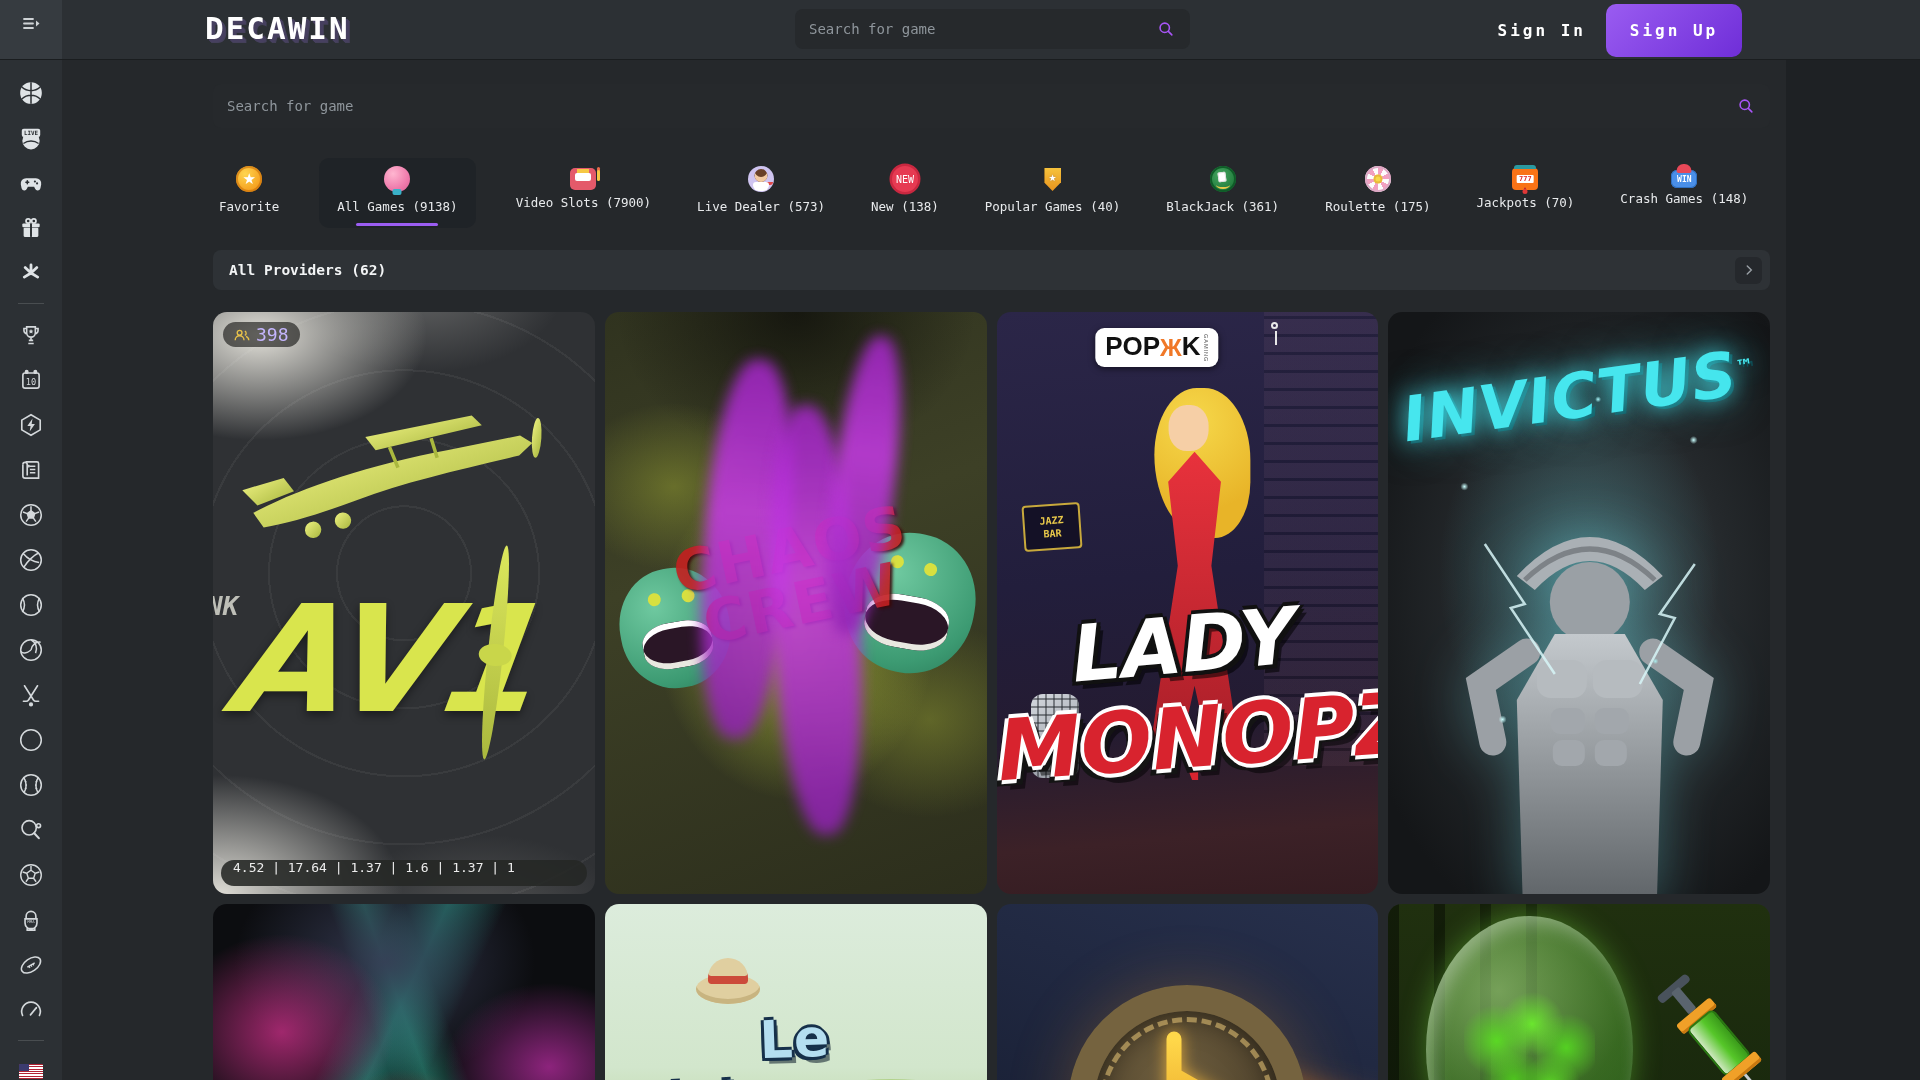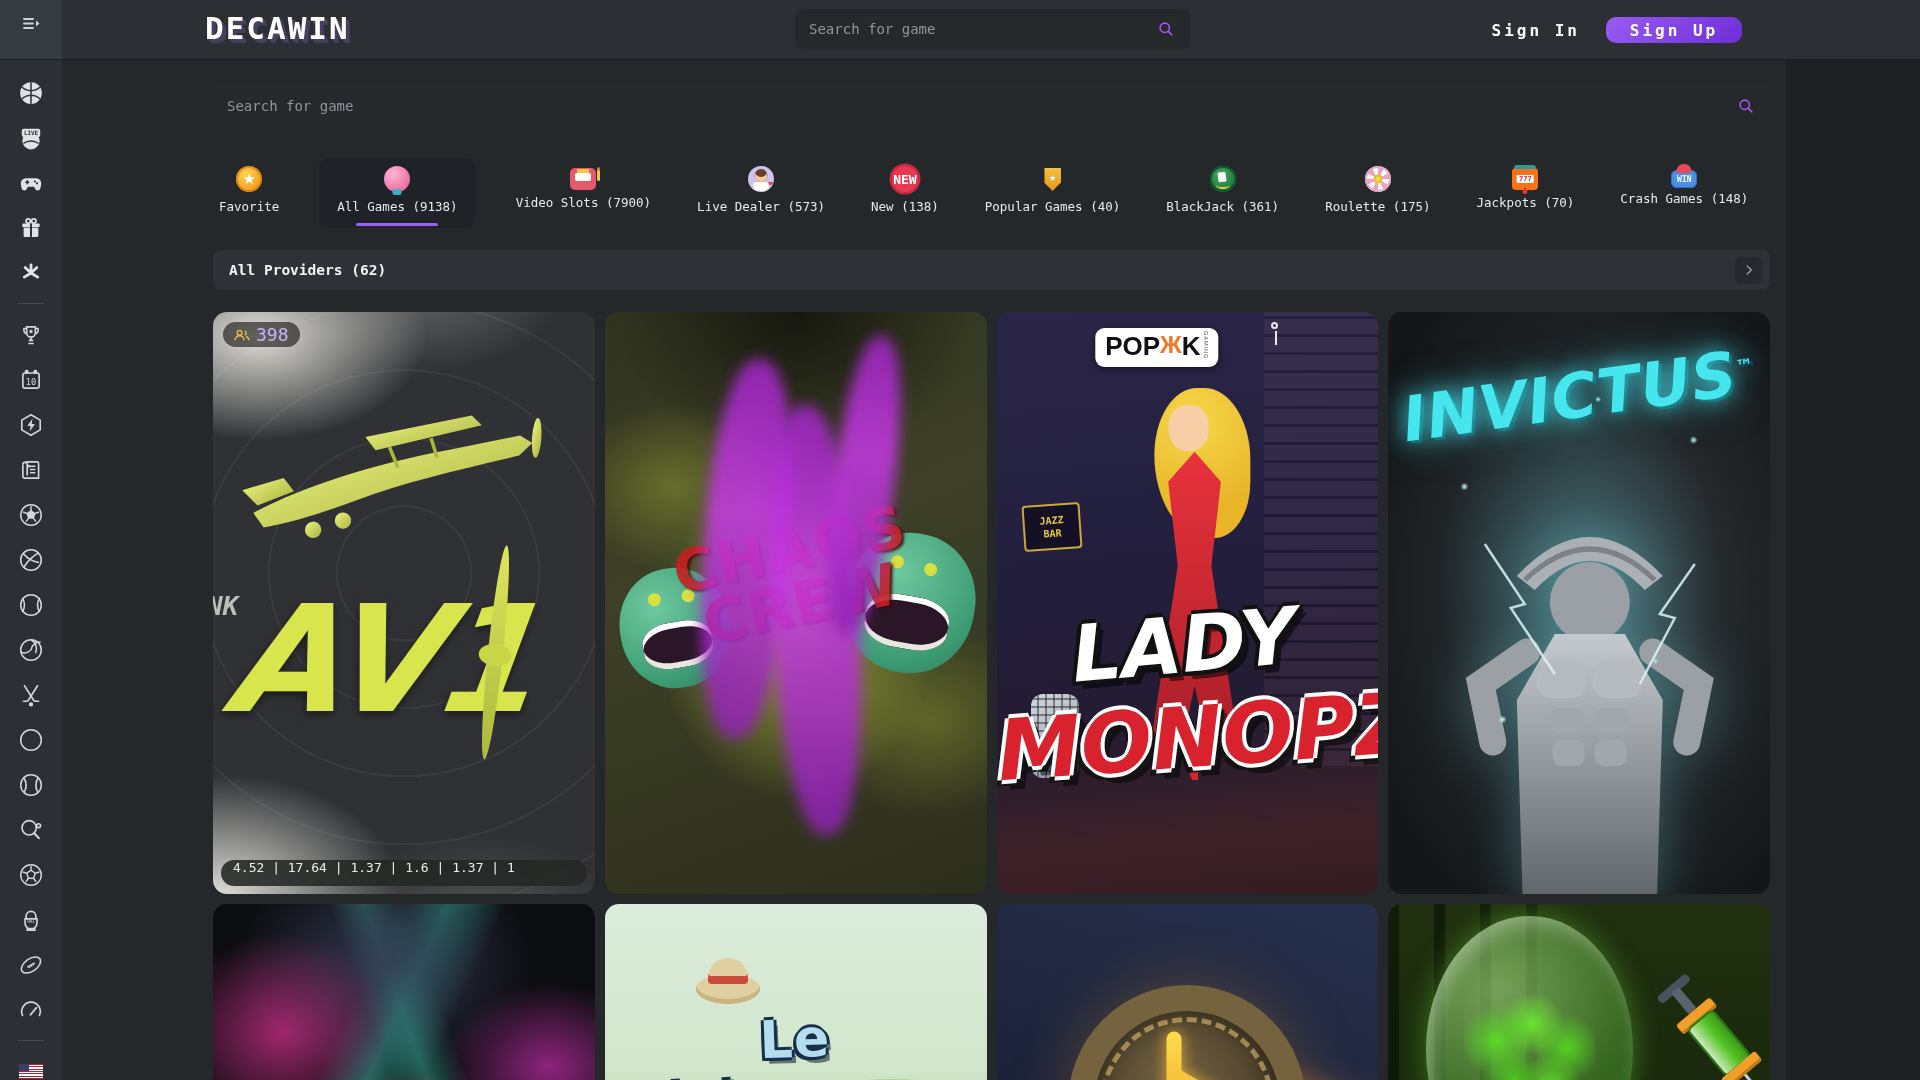--- a/index.html
+++ b/index.html
@@ -5,23 +5,23 @@
   *{margin:0;padding:0;box-sizing:border-box}
   html,body{width:1920px;height:1080px;overflow:hidden;background:#1e2124;font-family:"DejaVu Sans Mono",monospace;color:#e8eaec}
   
   #header{position:absolute;left:0;top:0;width:1920px;height:60px;background:#2c3034;border-bottom:1px solid #1a1d1f;z-index:30}
   #burger-cell{position:absolute;left:0;top:0;width:62px;height:59px;background:#363b40;display:flex;align-items:flex-start;justify-content:center;padding-top:12px;cursor:pointer}
   #logo{position:absolute;left:205px;top:10px;font-size:31px;font-weight:800;letter-spacing:2px;color:#fff;
         text-shadow:2px 2px 0 #474060,3px 3px 0 #474060,4px 4px 0 #44405a}
   .searchbar{background:#26292c;border-radius:8px;display:flex;align-items:center;padding:0 14px;cursor:text}
   #hdr-search{left:795px;top:9px;width:395px;height:40px;position:absolute}
   .searchbar .ph{color:#8f969c;font-size:14px;flex:1}
-  #hdr-auth{position:absolute;right:178px;top:0;height:60px;display:flex;align-items:center;gap:26px}
+  #hdr-auth{position:absolute;right:178px;top:0;height:60px;display:flex;align-items:center;gap:20px}
   #signin{font-size:16px;font-weight:700;letter-spacing:3px;color:#fff;cursor:pointer;background:none;border:none;font-family:inherit}
-  #signup{width:136px;height:26px;border:none;border-radius:10px;background:linear-gradient(135deg,#9a5cf1,#6f2ed8);color:#fff;
+  #signup{width:136px;height:53px;border:none;border-radius:10px;background:linear-gradient(135deg,#9a5cf1,#6f2ed8);color:#fff;
           font-family:inherit;font-size:16px;font-weight:700;letter-spacing:3px;cursor:pointer}
   
   #sidebar{position:absolute;left:0;top:60px;width:62px;height:1020px;background:#2c3034;z-index:20;display:flex;flex-direction:column;align-items:center;padding-top:10px}
   .sb-ic{width:26px;height:26px;margin:9.5px 0;display:flex;align-items:center;justify-content:center;cursor:pointer;flex:none}
   .sb-div{width:26px;height:1px;background:rgba(255,255,255,.14);margin:8px 0;flex:none}
   svg{display:block}
   .flag{width:24px;height:15px;position:relative;background:repeating-linear-gradient(#b22234 0 1.16px,#fff 1.16px 2.32px);border-radius:1px;overflow:hidden}
   .flag i{position:absolute;left:0;top:0;width:10px;height:7px;background:#3c3b6e}
   
   #main{position:absolute;left:62px;top:60px;width:1724px;height:1020px;background:#25282b;overflow:hidden}
@@ -40,21 +40,21 @@
   .ic-fav::after{content:"★";position:absolute;inset:0;display:flex;align-items:center;justify-content:center;color:#fff;font-size:15px;font-family:"DejaVu Sans",sans-serif}
   .ic-all{border-radius:50%;background:radial-gradient(circle at 35% 30%,#ffb6d0,#ef7bac 60%,#d95e92)}
   .ic-all::after{content:"";position:absolute;left:50%;bottom:-3px;transform:translateX(-50%);width:9px;height:6px;background:#3ab0c8;border-radius:2px}
   .ic-slots{background:#e45a6a;border-radius:5px;top:2px;height:22px}
   .ic-slots::before{content:"";position:absolute;left:50%;top:5px;transform:translateX(-50%);width:16px;height:8px;background:#fff;border-radius:2px;box-shadow:0 -6px 0 -2px #f6c844}
   .ic-slots::after{content:"";position:absolute;right:-4px;top:2px;width:3px;height:11px;background:#f6c844;border-radius:2px;box-shadow:0 -3px 0 0 #e86a4a}
   .ic-dealer{border-radius:50%;background:#cfc4f0}
   .ic-dealer::before{content:"";position:absolute;left:50%;top:3px;transform:translateX(-50%);width:13px;height:13px;border-radius:50%;background:#6a4028;box-shadow:inset 0 -5px 0 0 #f2c9a2}
   .ic-dealer::after{content:"";position:absolute;left:50%;bottom:1px;transform:translateX(-50%);width:16px;height:9px;background:#fff;border-radius:3px 3px 6px 6px;box-shadow:7px -3px 0 -3px #e04848}
   .ic-new{border-radius:50%;background:#e63a52;box-shadow:0 0 0 2.5px #c92840;display:flex;align-items:center;justify-content:center}
-  .ic-new span{color:#fff;font-size:13px;font-weight:700;letter-spacing:0}
+  .ic-new span{color:#fff;font-size:10px;font-weight:400;letter-spacing:0}
   .ic-pop::before{content:"";position:absolute;left:50%;top:2px;transform:translateX(-50%);width:17px;height:23px;background:linear-gradient(#f6c23c,#e8941e);clip-path:polygon(0 0,100% 0,100% 62%,50% 100%,0 62%);box-shadow:0 0 0 1px rgba(120,70,10,.4)}
   .ic-pop::after{content:"★";position:absolute;left:50%;top:7px;transform:translateX(-50%);color:#fff;font-size:9px;font-family:"DejaVu Sans",sans-serif;text-shadow:0 0 2px #a86}
   .ic-bj{border-radius:50%;background:radial-gradient(circle at 40% 35%,#45a460,#1f7a3a 75%);box-shadow:inset 0 0 0 2px #0f5c28}
   .ic-bj::before{content:"";position:absolute;left:8px;top:6px;width:8px;height:10px;background:#fff;border-radius:1.5px;transform:rotate(-8deg);box-shadow:inset 0 0 0 1px #ddd}
   .ic-bj::after{content:"";position:absolute;left:6px;bottom:3px;width:14px;height:6px;border-bottom:2px solid #e8c84a;border-radius:50%}
   .ic-rou{border-radius:50%;background:repeating-conic-gradient(#f2a0c0 0 30deg,#fdfdfd 30deg 60deg);box-shadow:inset 0 0 0 2px #dba8c4}
   .ic-rou::before{content:"";position:absolute;left:50%;top:50%;transform:translate(-50%,-50%);width:9px;height:9px;border-radius:50%;background:#f6d848;box-shadow:inset 0 0 0 2px #e8b83c}
   .ic-jp{background:#f97316;border-radius:4px;top:2px;height:22px}
   .ic-jp::before{content:"";position:absolute;left:2px;top:-3px;width:22px;height:4px;background:#2a99a0;border-radius:3px 3px 0 0}
   .ic-jp span{position:absolute;left:50%;top:7px;transform:translateX(-50%);background:#fff;color:#e02828;font-size:7px;font-weight:700;padding:0 2px;border-radius:1px}
@@ -112,21 +112,21 @@
   .t3 .jazz{position:absolute;left:7%;top:33%;width:58px;height:46px;background:#141126;border:2px solid #c8a93c;border-radius:4px;transform:rotate(-4deg);display:flex;align-items:center;justify-content:center;text-align:center}
   .t3 .jazz span{color:#e8c84a;font-size:10px;font-weight:700;line-height:1.3;white-space:pre-line}
   .t3 .mic{position:absolute;left:9%;bottom:20%;width:48px;height:84px;border-radius:12px;background:linear-gradient(145deg,#d4d8de,#8e939c);overflow:hidden}
   .t3 .mic::before{content:"";position:absolute;inset:0;background:repeating-linear-gradient(0deg,transparent 0 6px,rgba(40,44,50,.5) 6px 8px),repeating-linear-gradient(90deg,transparent 0 6px,rgba(40,44,50,.5) 6px 8px)}
   .t3 .mic::after{content:"";position:absolute;left:46%;bottom:-40px;width:4px;height:40px;background:#777}
   .t3 .hair{position:absolute;left:50%;top:13%;transform:translateX(-34%);width:96px;height:150px;background:radial-gradient(circle at 40% 22%,#f6d84a,#e8b428 70%);border-radius:48% 52% 40% 60%}
   .t3 .facez{position:absolute;left:50%;top:16%;transform:translateX(-46%);width:40px;height:46px;background:#f6cfa6;border-radius:45%}
   .t3 .dress{position:absolute;left:50%;top:24%;transform:translateX(-44%);width:120px;height:300px;background:linear-gradient(#e8323c,#a81e28);
       clip-path:polygon(50% 0,72% 10%,64% 38%,86% 96%,62% 100%,50% 78%,38% 100%,14% 96%,36% 38%,28% 10%)}
   .t3 .heels{position:absolute;left:50%;top:76%;transform:translateX(-30%);width:16px;height:26px;background:#d8242f;clip-path:polygon(0 0,100% 40%,100% 100%,60% 100%);box-shadow:26px 6px 0 0 #d8242f}
-  .t3 .popok{position:absolute;left:42%;top:16px;transform:translateX(-50%);background:#fff;border-radius:9px;padding:3px 10px 5px;display:flex;align-items:flex-start;box-shadow:0 2px 6px rgba(0,0,0,.5)}
+  .t3 .popok{position:absolute;left:42%;top:16px;transform:translateX(-50%);background:#fff;border-radius:9px;padding:3px 10px 5px;display:flex;align-items:flex-end;box-shadow:0 2px 6px rgba(0,0,0,.5)}
   .t3 .popok b{font-family:"Liberation Sans",sans-serif;font-weight:800;font-size:26px;color:#111;letter-spacing:0}
   .t3 .popok .zh{color:#f07828;font-size:24px}
   .t3 .popok .sub{font-family:"Liberation Sans",sans-serif;font-size:5.5px;color:#555;writing-mode:vertical-rl;margin-left:2px;letter-spacing:1px}
   .t3 .micstand{position:absolute;left:72%;top:10px;width:7px;height:7px;border:2px solid #e8e8e8;border-radius:50%}
   .t3 .micstand::after{content:"";position:absolute;left:2px;top:7px;width:2px;height:14px;background:#e8e8e8}
   .t3 .lady-t{position:absolute;left:0;right:2%;top:50.5%;text-align:center;font-family:"DejaVu Sans",sans-serif;font-weight:900;font-style:italic;
       font-size:78px;line-height:1;color:#fff;transform:rotate(-5deg);
       text-shadow:-4px 0 0 #111,4px 0 0 #111,0 -4px 0 #111,0 4px 0 #111,-4px 4px 0 #111,4px 4px 0 #111,6px 8px 0 rgba(0,0,0,.55)}
   .t3 .monopz-t{position:absolute;left:0;right:0;top:66%;text-align:center;font-family:"DejaVu Sans",sans-serif;font-weight:900;font-style:italic;
       font-size:84px;line-height:1;color:#d8232e;transform:rotate(-4deg);

